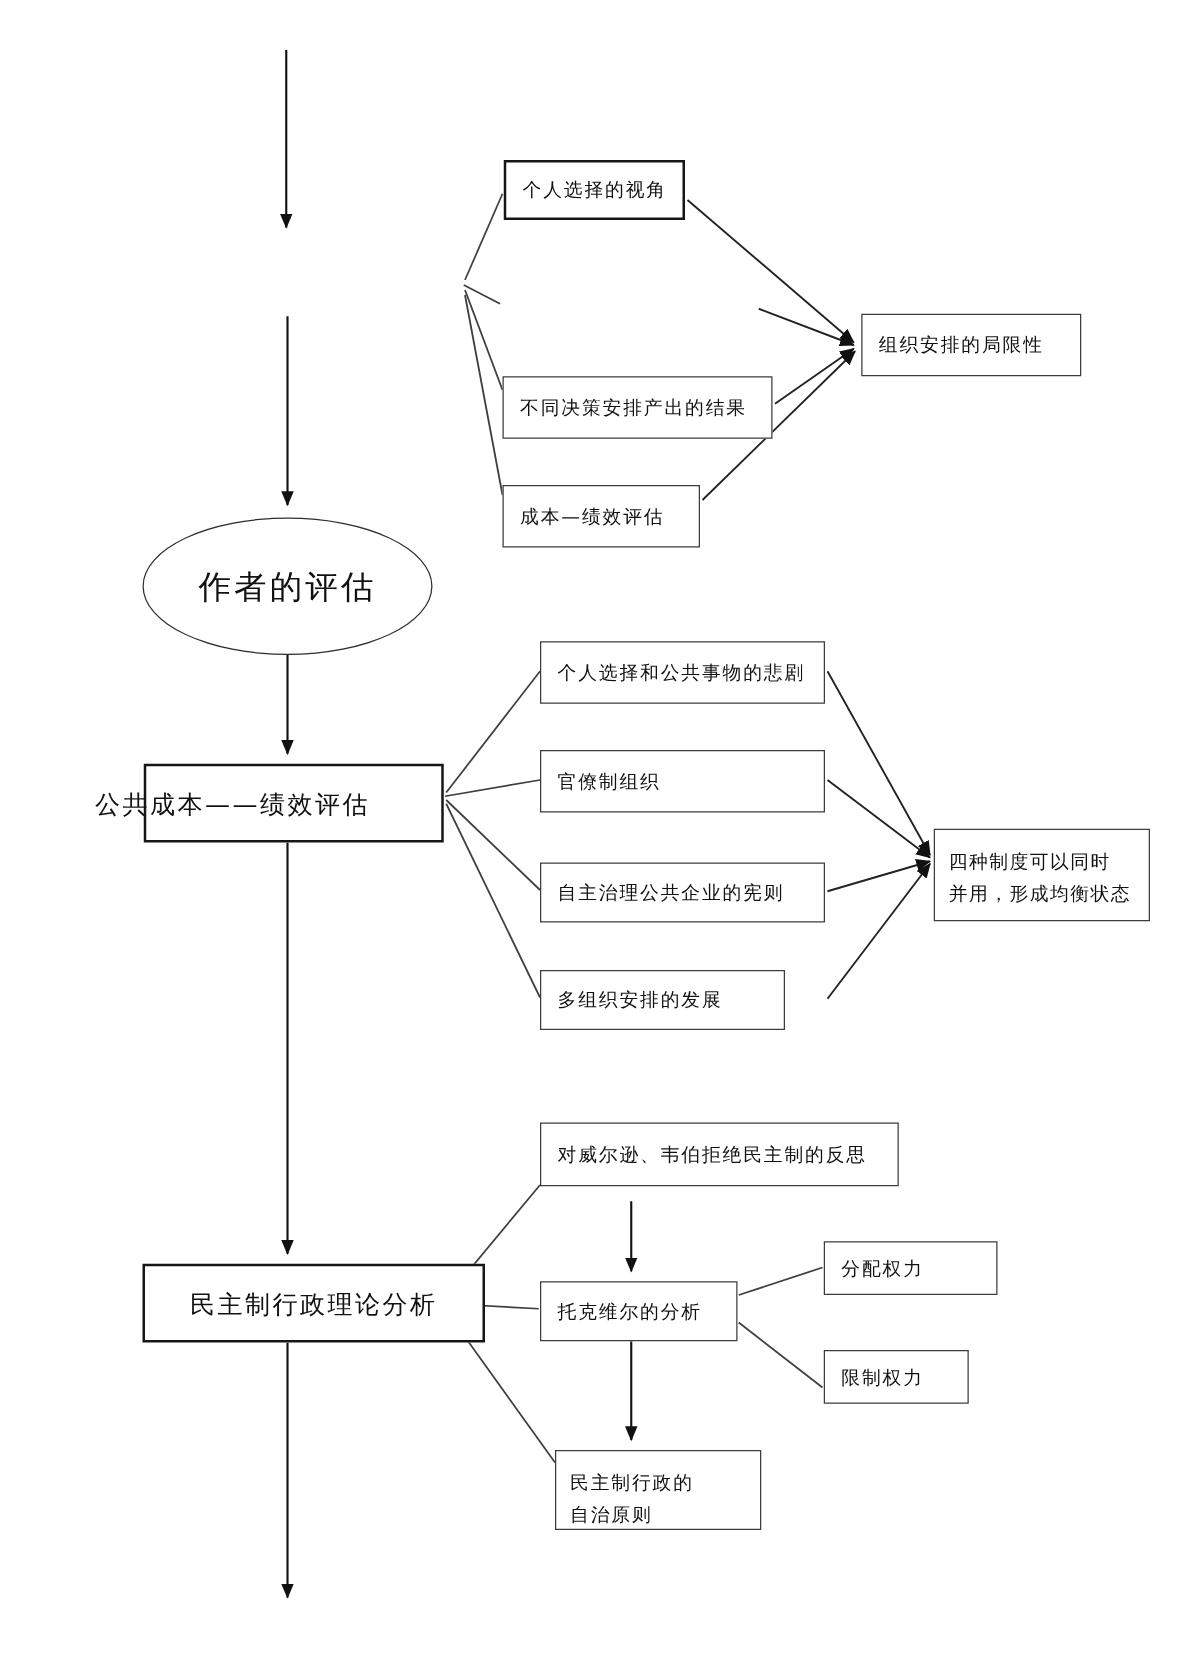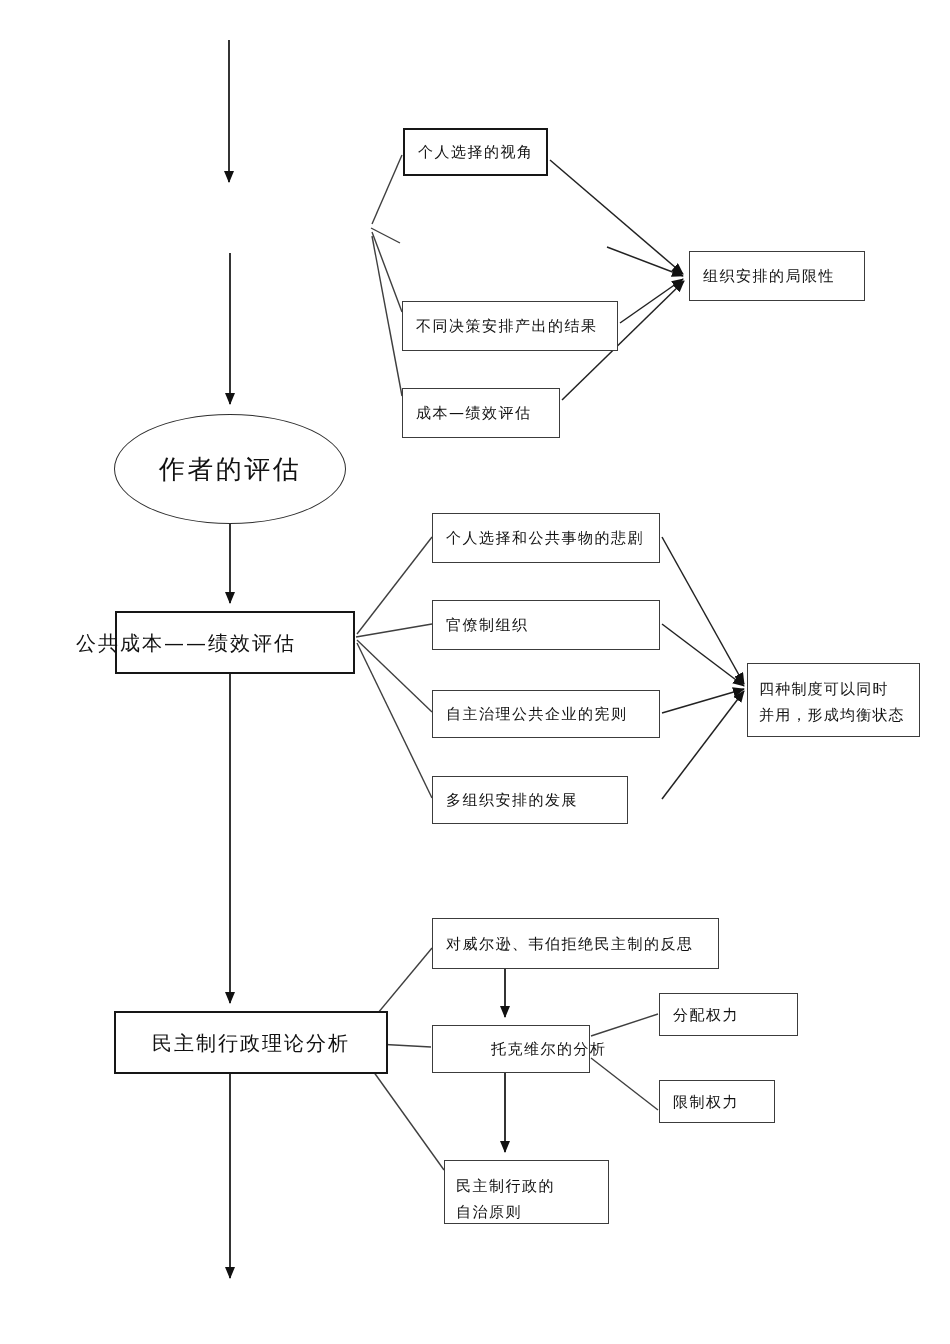--- a/index.html
+++ b/index.html
@@ -149,25 +149,25 @@
     <span class="twolines">
       <span>四种制度可以同时</span>
       <span>并用，形成均衡状态</span>
     </span>
   </div>
 
   <div class="node main centered" style="left:114px;top:1011px;width:274px;height:63px;">
     <span class="lbl">民主制行政理论分析</span>
   </div>
 
-  <div class="node" style="left:432px;top:918px;width:287px;height:51px;">
+  <div class="node" style="left:432px;top:898px;width:287px;height:51px;">
     <span class="lbl">对威尔逊、韦伯拒绝民主制的反思</span>
   </div>
 
-  <div class="node" style="left:432px;top:1025px;width:158px;height:48px;padding-left:45px;">
+  <div class="node" style="left:432px;top:1025px;width:158px;height:48px;">
     <span class="lbl">托克维尔的分析</span>
   </div>
 
   <div class="node" style="left:659px;top:993px;width:139px;height:43px;">
     <span class="lbl">分配权力</span>
   </div>
 
   <div class="node" style="left:659px;top:1080px;width:116px;height:43px;">
     <span class="lbl">限制权力</span>
   </div>

